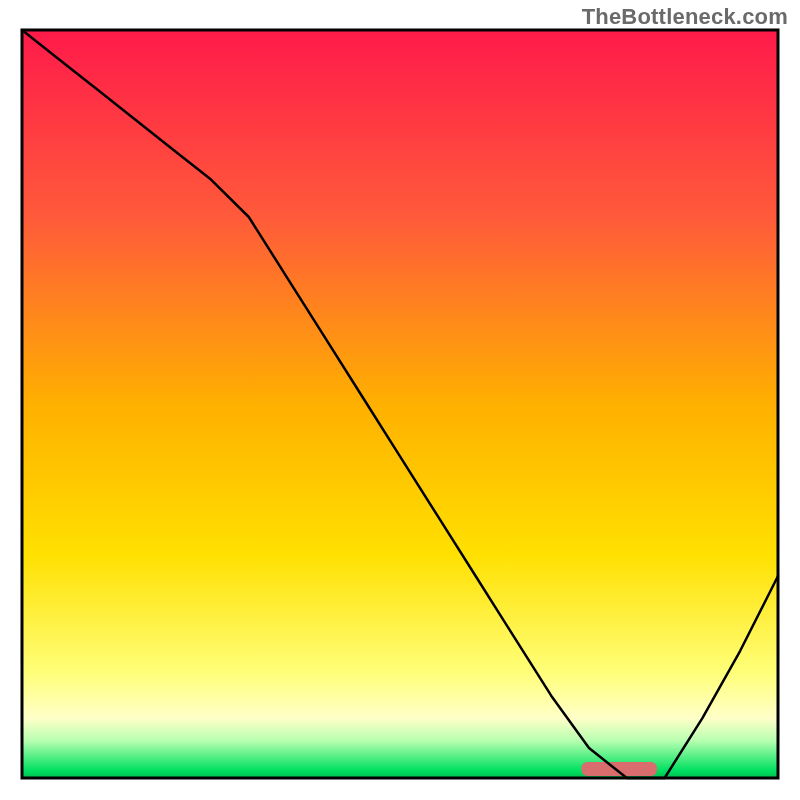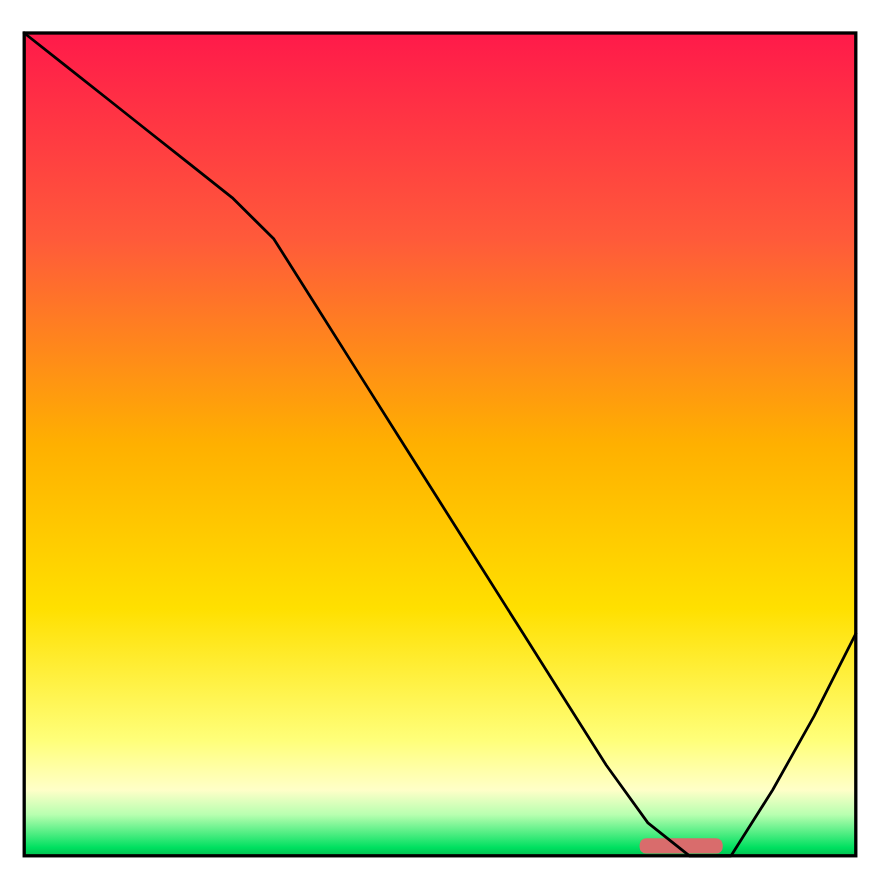--- a/index.html
+++ b/index.html
@@ -29,20 +29,21 @@
     left: 0;
     top: 0;
     width: 800px;
     height: 800px;
   }
 </style>
 </head>
 <body>
 <div class="wrap">
 
+<div class="watermark">TheBottleneck.com</div>
 
 <svg class="chart" viewBox="0 0 800 800">
   <defs>
     <linearGradient id="bg-grad" x1="0" y1="0" x2="0" y2="1">
           <stop offset="0%" stop-color="#ff1a4a"></stop>
           <stop offset="25%" stop-color="#ff5a3a"></stop>
           <stop offset="50%" stop-color="#ffb000"></stop>
           <stop offset="70%" stop-color="#ffe000"></stop>
           <stop offset="86%" stop-color="#ffff7a"></stop>
           <stop offset="92%" stop-color="#ffffc8"></stop>

